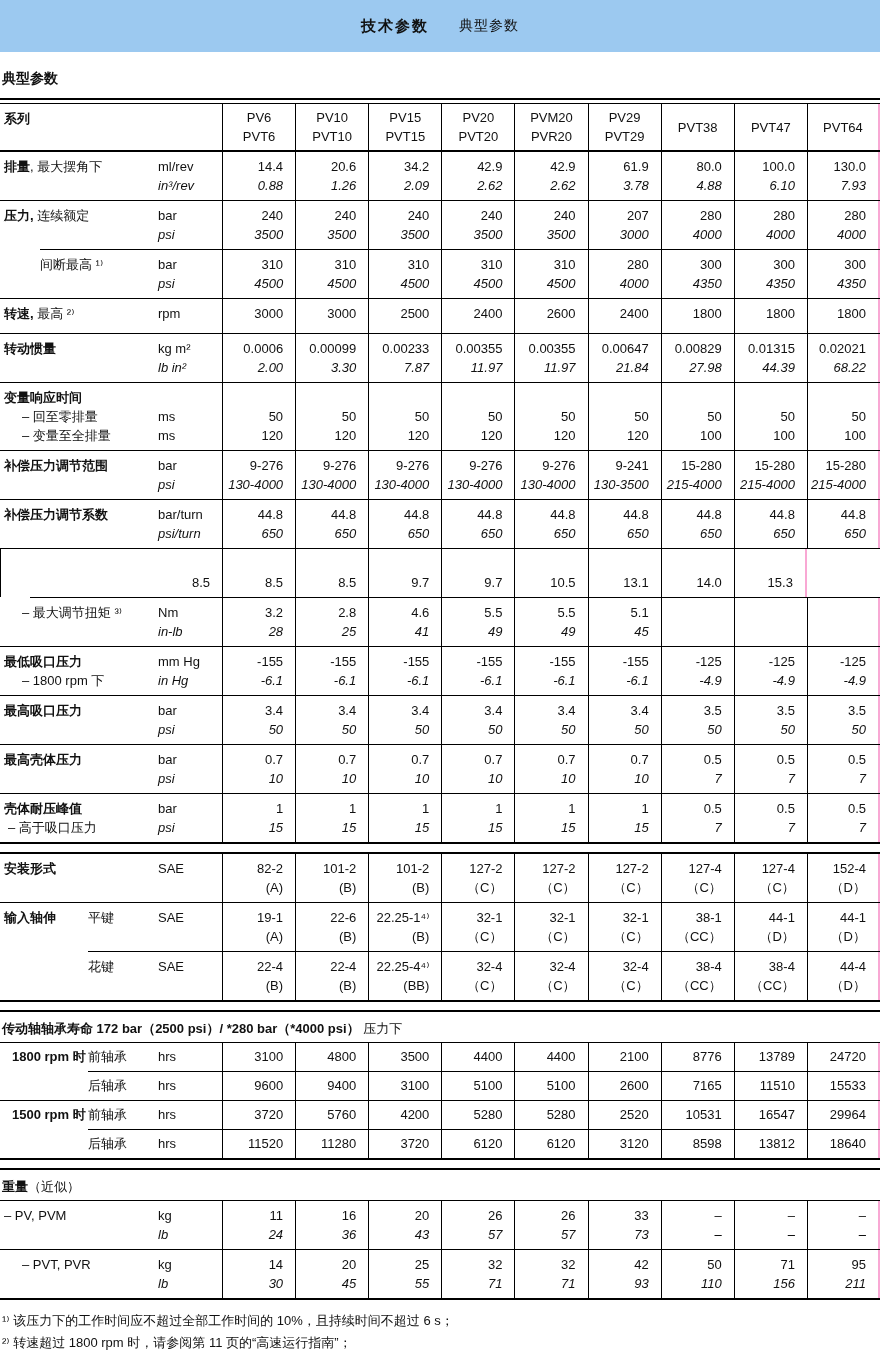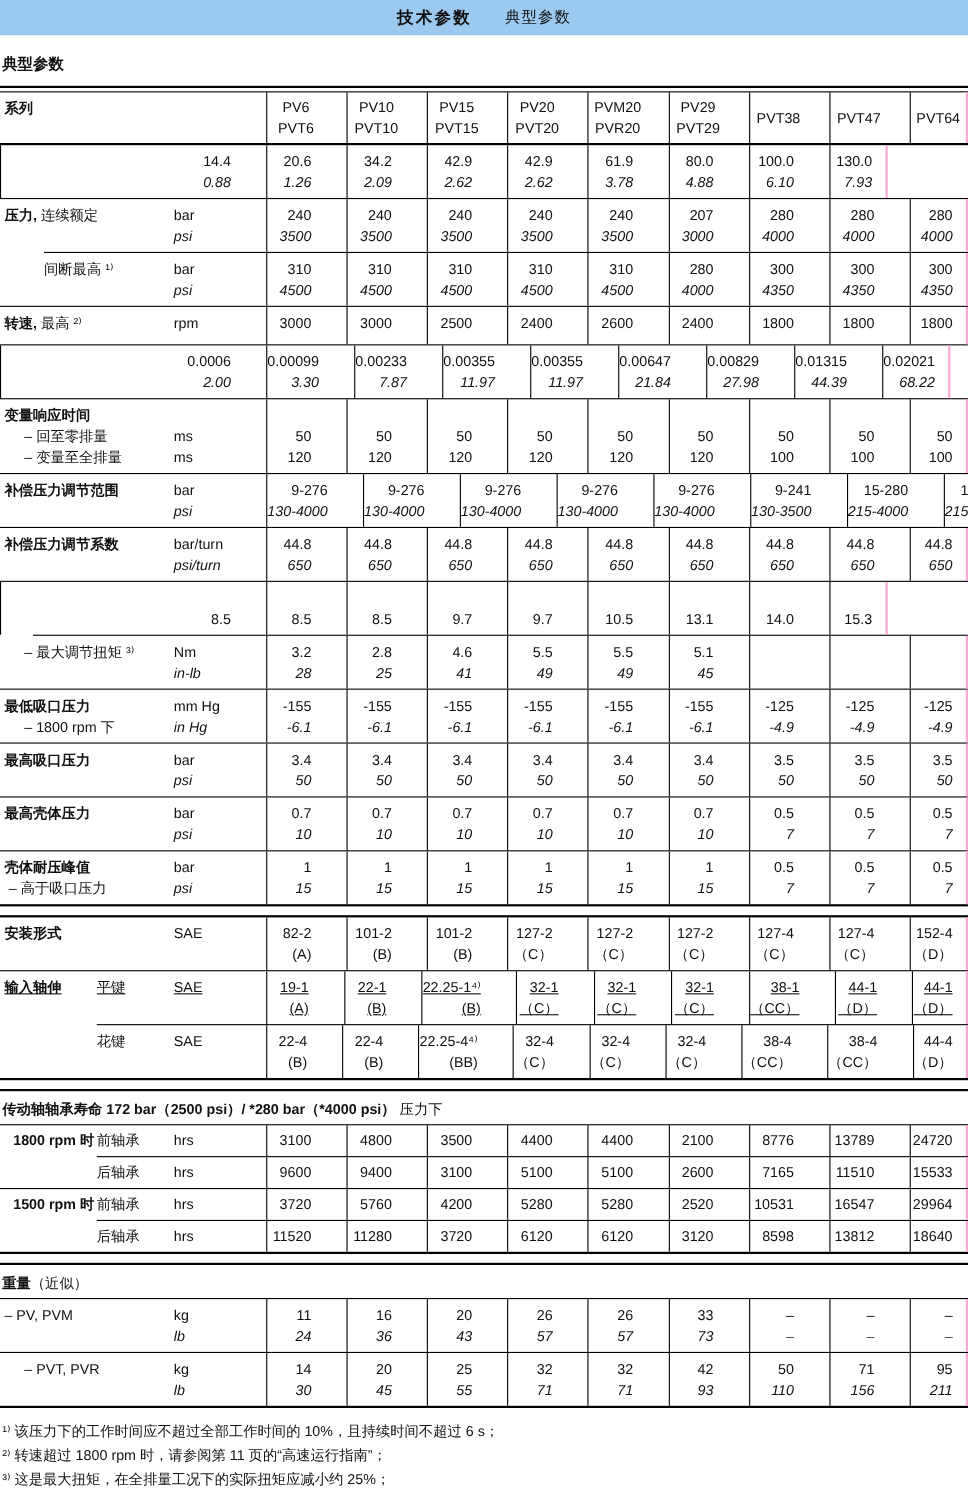--- a/index.html
+++ b/index.html
@@ -1,23 +1,23 @@
 <!DOCTYPE html>
 <html><head>
 <meta charset="utf-8">
 <style>
   html,body{margin:0;padding:0;background:#fff;}
   body{width:880px;font-family:"Liberation Sans","DejaVu Sans",sans-serif;color:#111;font-size:13px;-webkit-font-smoothing:antialiased;}
-  .banner{height:32px;display:flex;align-items:center;justify-content:center;}
+  .banner{height:52px;display:flex;align-items:center;justify-content:center;}
   .banner .t1{font-weight:bold;font-size:15px;letter-spacing:2px;}
   .banner .t2{font-size:14px;margin-left:30px;letter-spacing:1px;}
   .page-head{font-weight:bold;font-size:14px;margin:18px 0 10px 2px;}
   
   #ttable{width:880px;}
-  .trow{display:grid;grid-template-columns:222px repeat(9,1fr);gap:20px;}
+  .trow{display:grid;grid-template-columns:222px repeat(9,1fr);}
   .cell{border-left:1px solid #000;text-align:right;padding:5px 12px 5px 0;}
   .trow .cell:last-child{border-right:2px solid #f9a8d4;}
   .cell.center{display:flex;flex-direction:column;justify-content:center;align-items:center;text-align:center;padding:4px 0;}
   .lcell{display:grid;grid-template-columns:88px 70px 1fr;padding:5px 0;}
   .ln{line-height:19px;min-height:19px;white-space:nowrap;}
   .lmain .ln{margin-left:4px;}
   .b{font-weight:bold;}
   .i{font-style:italic;}
   .tight .cell{padding-top:4px;padding-bottom:4px;}
   .tight .lcell{padding-top:4px;padding-bottom:4px;}
@@ -81,20 +81,30 @@
       </div>
       <div class="cell center">
         <div class="ln">PVT47</div>
       </div>
       <div class="cell center">
         <div class="ln">PVT64</div>
       </div>
     </div>
     <div class="sep-thick"></div>
     <div class="trow" style="min-height: 48px;">
+      <div class="lcell">
+        <div class="lmain">
+          <div class="ln"><span class="b">排量</span><span>, 最大摆角下</span></div>
+        </div>
+        <div class="lmid"></div>
+        <div class="lunit">
+          <div class="ln">ml/rev</div>
+          <div class="ln i">in³/rev</div>
+        </div>
+      </div>
       <div class="cell">
         <div class="ln">14.4</div>
         <div class="ln i">0.88</div>
       </div>
       <div class="cell">
         <div class="ln">20.6</div>
         <div class="ln i">1.26</div>
       </div>
       <div class="cell">
         <div class="ln">34.2</div>
@@ -257,20 +267,30 @@
       </div>
       <div class="cell">
         <div class="ln">1800</div>
       </div>
       <div class="cell">
         <div class="ln">1800</div>
       </div>
     </div>
     <div class="sep-thin"></div>
     <div class="trow" style="min-height: 48px;">
+      <div class="lcell">
+        <div class="lmain">
+          <div class="ln"><span class="b">转动惯量</span></div>
+        </div>
+        <div class="lmid"></div>
+        <div class="lunit">
+          <div class="ln">kg m²</div>
+          <div class="ln i">lb in²</div>
+        </div>
+      </div>
       <div class="cell">
         <div class="ln">0.0006</div>
         <div class="ln i">2.00</div>
       </div>
       <div class="cell">
         <div class="ln">0.00099</div>
         <div class="ln i">3.30</div>
       </div>
       <div class="cell">
         <div class="ln">0.00233</div>
@@ -788,38 +808,38 @@
       <div class="cell">
         <div class="ln">127-4</div>
         <div class="ln">（C）</div>
       </div>
       <div class="cell">
         <div class="ln">152-4</div>
         <div class="ln">（D）</div>
       </div>
     </div>
     <div class="sep-thin"></div>
-    <div class="trow" style="min-height: 48px; text-decoration: underline;">
+    <div class="trow" style="min-height: 48px;">
       <div class="lcell">
         <div class="lmain">
           <div class="ln"><span class="b">输入轴伸</span></div>
         </div>
         <div class="lmid">
           <div class="ln">平键</div>
         </div>
         <div class="lunit">
           <div class="ln">SAE</div>
         </div>
       </div>
       <div class="cell">
         <div class="ln">19-1</div>
         <div class="ln">(A)</div>
       </div>
       <div class="cell">
-        <div class="ln">22-1</div>
+        <div class="ln">22-6</div>
         <div class="ln">(B)</div>
       </div>
       <div class="cell">
         <div class="ln">22.25-1⁴⁾</div>
         <div class="ln">(B)</div>
       </div>
       <div class="cell">
         <div class="ln">32-1</div>
         <div class="ln">（C）</div>
       </div>

